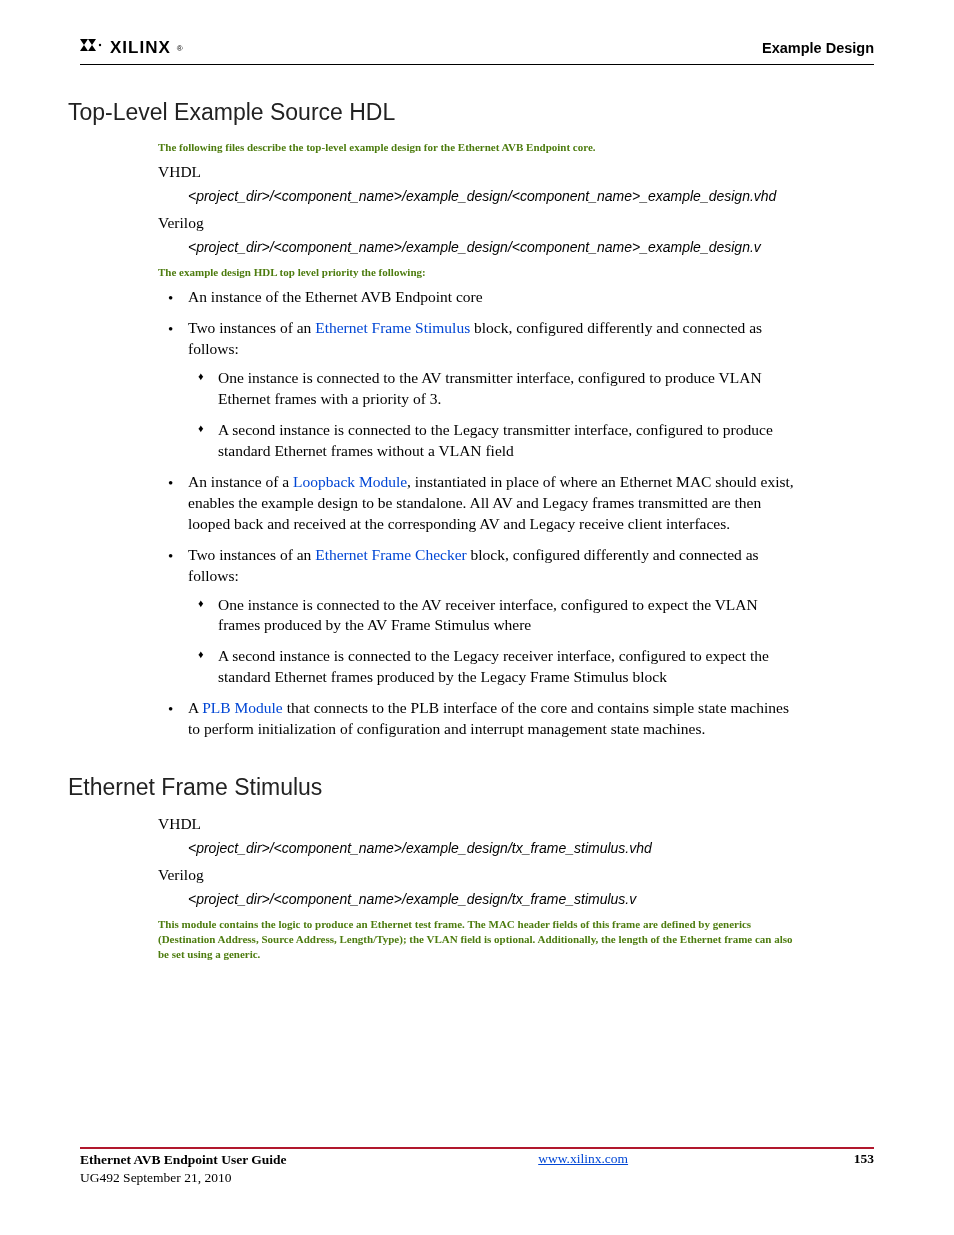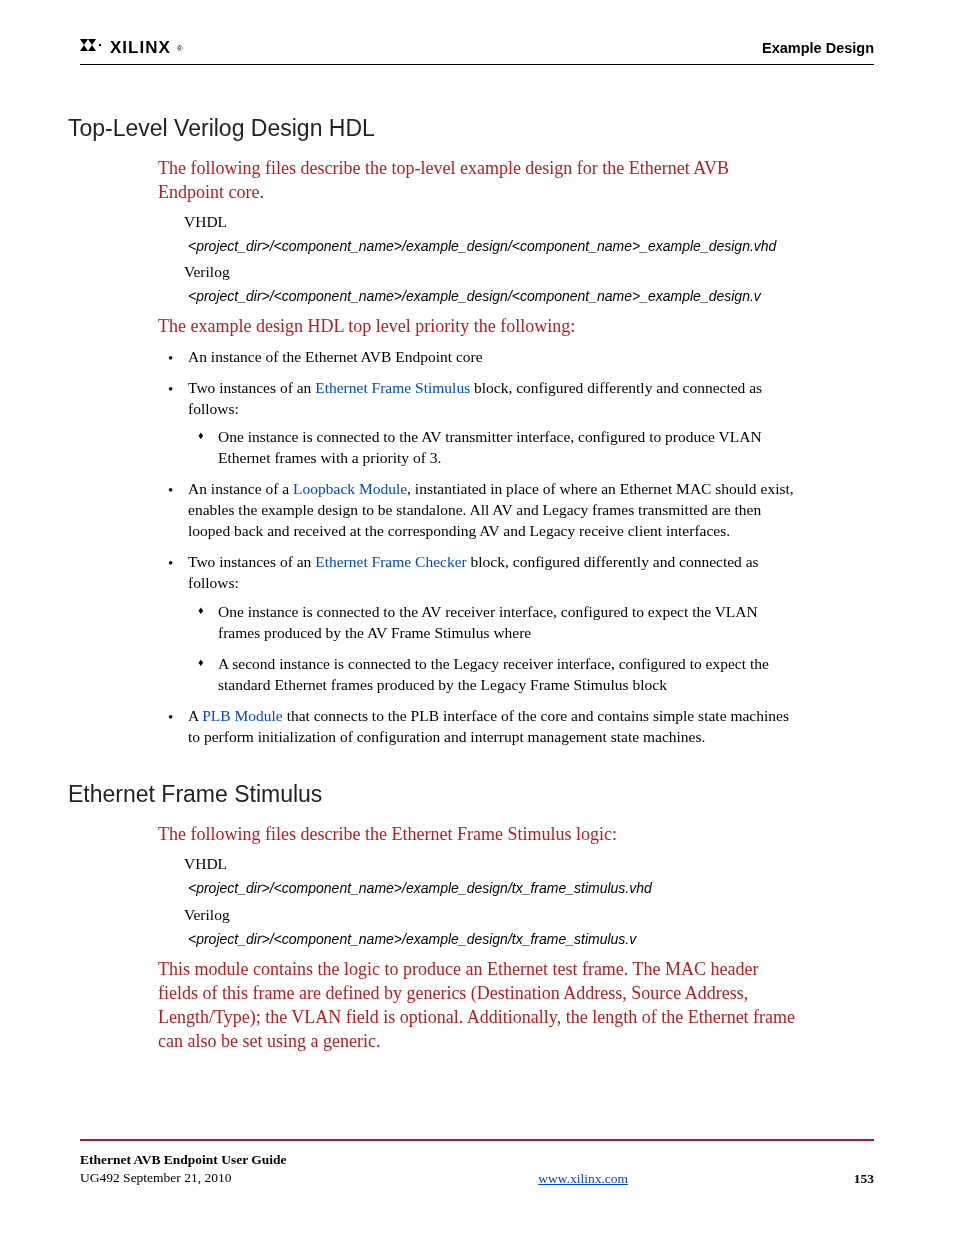--- a/index.html
+++ b/index.html
@@ -1,36 +1,36 @@
 <!DOCTYPE html>
 <html><head>
 <meta charset="utf-8">
 <style>
   * { box-sizing: border-box; margin: 0; padding: 0; }
   html, body { width: 954px; height: 1235px; background: #fff; font-family: "Helvetica Neue", Helvetica, Arial, sans-serif; position: relative; }
   .page { position: relative; width: 954px; height: 1235px; padding: 38px 80px 0 80px; }
-  .header { display: flex; justify-content: space-between; align-items: center; padding-bottom: 6px; border-bottom: 1px solid #000; margin-bottom: 50px; }
+  .header { display: flex; justify-content: space-between; align-items: center; padding-bottom: 6px; border-bottom: 1px solid #000; margin-bottom: 34px; }
   .logo { display: flex; align-items: center; gap: 6px; }
   .logo-mark { display: inline-block; }
   .logo-text { font-weight: 600; letter-spacing: 1px; font-size: 17px; color:#000; }
   .chapter { font-weight: 700; font-size: 14.5px; color:#000; }
   .content { padding-left: 78px; max-width: 718px; }
   h2 { font-family: Helvetica, Arial, sans-serif; font-weight: 400; font-size: 23px; color: #222; margin-bottom: 14px; margin-left: -90px; }
   .serif { font-family: "Book Antiqua", Palatino, "Palatino Linotype", Georgia, serif; }
-  p.body { font-size: 18px; line-height: 1.35; color: #b91c1c; margin-bottom: 8px; }
-  p.label { font-size: 15.5px; margin-top: 4px; margin-bottom: 6px; margin-left: 26px; }
+  p.body { font-size: 11px; line-height: 1.35; color: #4d7c0f; margin-bottom: 8px; font-weight: bold; }
+  p.label { font-size: 15.5px; margin-top: 4px; margin-bottom: 6px; }
   pre.code { font-family: Liberation Sans, sans-serif; font-size: 14px; font-style: italic; line-height: 1.35; margin: 0 0 8px 30px; white-space: pre-wrap; word-break: break-all; color:#000; }
   ul.disc { list-style: none; padding-left: 0; margin: 4px 0 34px 0; }
   ul.disc > li { position: relative; padding-left: 30px; font-size: 15.5px; line-height: 1.35; margin-bottom: 10px; }
   ul.disc > li::before { content: "•"; position: absolute; left: 10px; top: 1px; font-size: 15px; }
   ul.diamond { list-style: none; padding-left: 0; margin: 8px 0 0 0; }
   ul.diamond > li { position: relative; padding-left: 30px; font-size: 15.5px; line-height: 1.35; margin-bottom: 10px; }
   ul.diamond > li::before { content: "♦"; position: absolute; left: 10px; top: 1px; font-size: 11px; color:#000; }
   a.link { color: #0046d5; text-decoration: none; }
-  .footer { position: absolute; left: 80px; right: 80px; bottom: 48px; border-top: 2px solid #b1182d; padding-top: 10px; display: flex; justify-content: space-between; align-items: flex-end; font-size: 13.5px; }
+  .footer { position: absolute; left: 80px; right: 80px; bottom: 48px; border-top: 2px solid #b1182d; padding-top: 2px; display: flex; justify-content: space-between; align-items: flex-start; font-size: 13.5px; }
   .footer .left { line-height: 1.35; }
   .footer .left .title { font-weight: 700; }
   .footer .center { color: #0046d5; text-decoration: underline; margin-left: 26px; }
   .footer .right { font-weight: 700; }
 </style>
 </head>
 <body>
 
 <div class="page">
 
@@ -42,53 +42,53 @@
         <circle cx="20" cy="6" r="1.2" fill="#000"></circle>
       </svg>
       <span class="logo-text">XILINX</span>
       <span style="font-size:8px; vertical-align:super;">®</span>
     </div>
     <div class="chapter">Example Design</div>
   </div>
 
   <div class="content serif">
 
-    <h2>Top-Level Verilog Design HDL</h2>
+    <h2>Top-Level Example Source HDL</h2>
     <p class="body">The following files describe the top-level example design for the Ethernet AVB Endpoint core.</p>
     <p class="label">VHDL</p>
     <pre class="code">&lt;project_dir&gt;/&lt;component_name&gt;/example_design/&lt;component_name&gt;_example_design.vhd</pre>
     <p class="label">Verilog</p>
     <pre class="code">&lt;project_dir&gt;/&lt;component_name&gt;/example_design/&lt;component_name&gt;_example_design.v</pre>
     <p class="body">The example design HDL top level priority the following:</p>
 
     <ul class="disc">
       <li>An instance of the Ethernet AVB Endpoint core</li>
       <li>
         <span>Two instances of an </span><a class="link">Ethernet Frame Stimulus</a><span> block, configured differently and connected as follows:</span>
         <ul class="diamond">
           <li>One instance is connected to the AV transmitter interface, configured to produce VLAN Ethernet frames with a priority of 3.</li>
+          <li>A second instance is connected to the Legacy transmitter interface, configured to produce standard Ethernet frames without a VLAN field</li>
         </ul>
       </li>
       <li>
         <span>An instance of a </span><a class="link">Loopback Module</a><span>, instantiated in place of where an Ethernet MAC should exist, enables the example design to be standalone. All AV and Legacy frames transmitted are then looped back and received at the corresponding AV and Legacy receive client interfaces.</span>
       </li>
       <li>
         <span>Two instances of an </span><a class="link">Ethernet Frame Checker</a><span> block, configured differently and connected as follows:</span>
         <ul class="diamond">
           <li>One instance is connected to the AV receiver interface, configured to expect the VLAN frames produced by the AV Frame Stimulus where</li>
           <li>A second instance is connected to the Legacy receiver interface, configured to expect the standard Ethernet frames produced by the Legacy Frame Stimulus block</li>
         </ul>
       </li>
       <li>
         <span>A </span><a class="link">PLB Module</a><span> that connects to the PLB interface of the core and contains simple state machines to perform initialization of configuration and interrupt management state machines.</span>
       </li>
     </ul>
 
     <h2>Ethernet Frame Stimulus</h2>
-    <p class="body">The following files describe the Ethernet Frame Stimulus logic:</p>
     <p class="label">VHDL</p>
     <pre class="code">&lt;project_dir&gt;/&lt;component_name&gt;/example_design/tx_frame_stimulus.vhd</pre>
     <p class="label">Verilog</p>
     <pre class="code">&lt;project_dir&gt;/&lt;component_name&gt;/example_design/tx_frame_stimulus.v</pre>
     <p class="body">This module contains the logic to produce an Ethernet test frame. The MAC header fields of this frame are defined by generics (Destination Address, Source Address, Length/Type); the VLAN field is optional. Additionally, the length of the Ethernet frame can also be set using a generic.</p>
 
   </div>
 
   <div class="footer">
     <div class="left serif">

